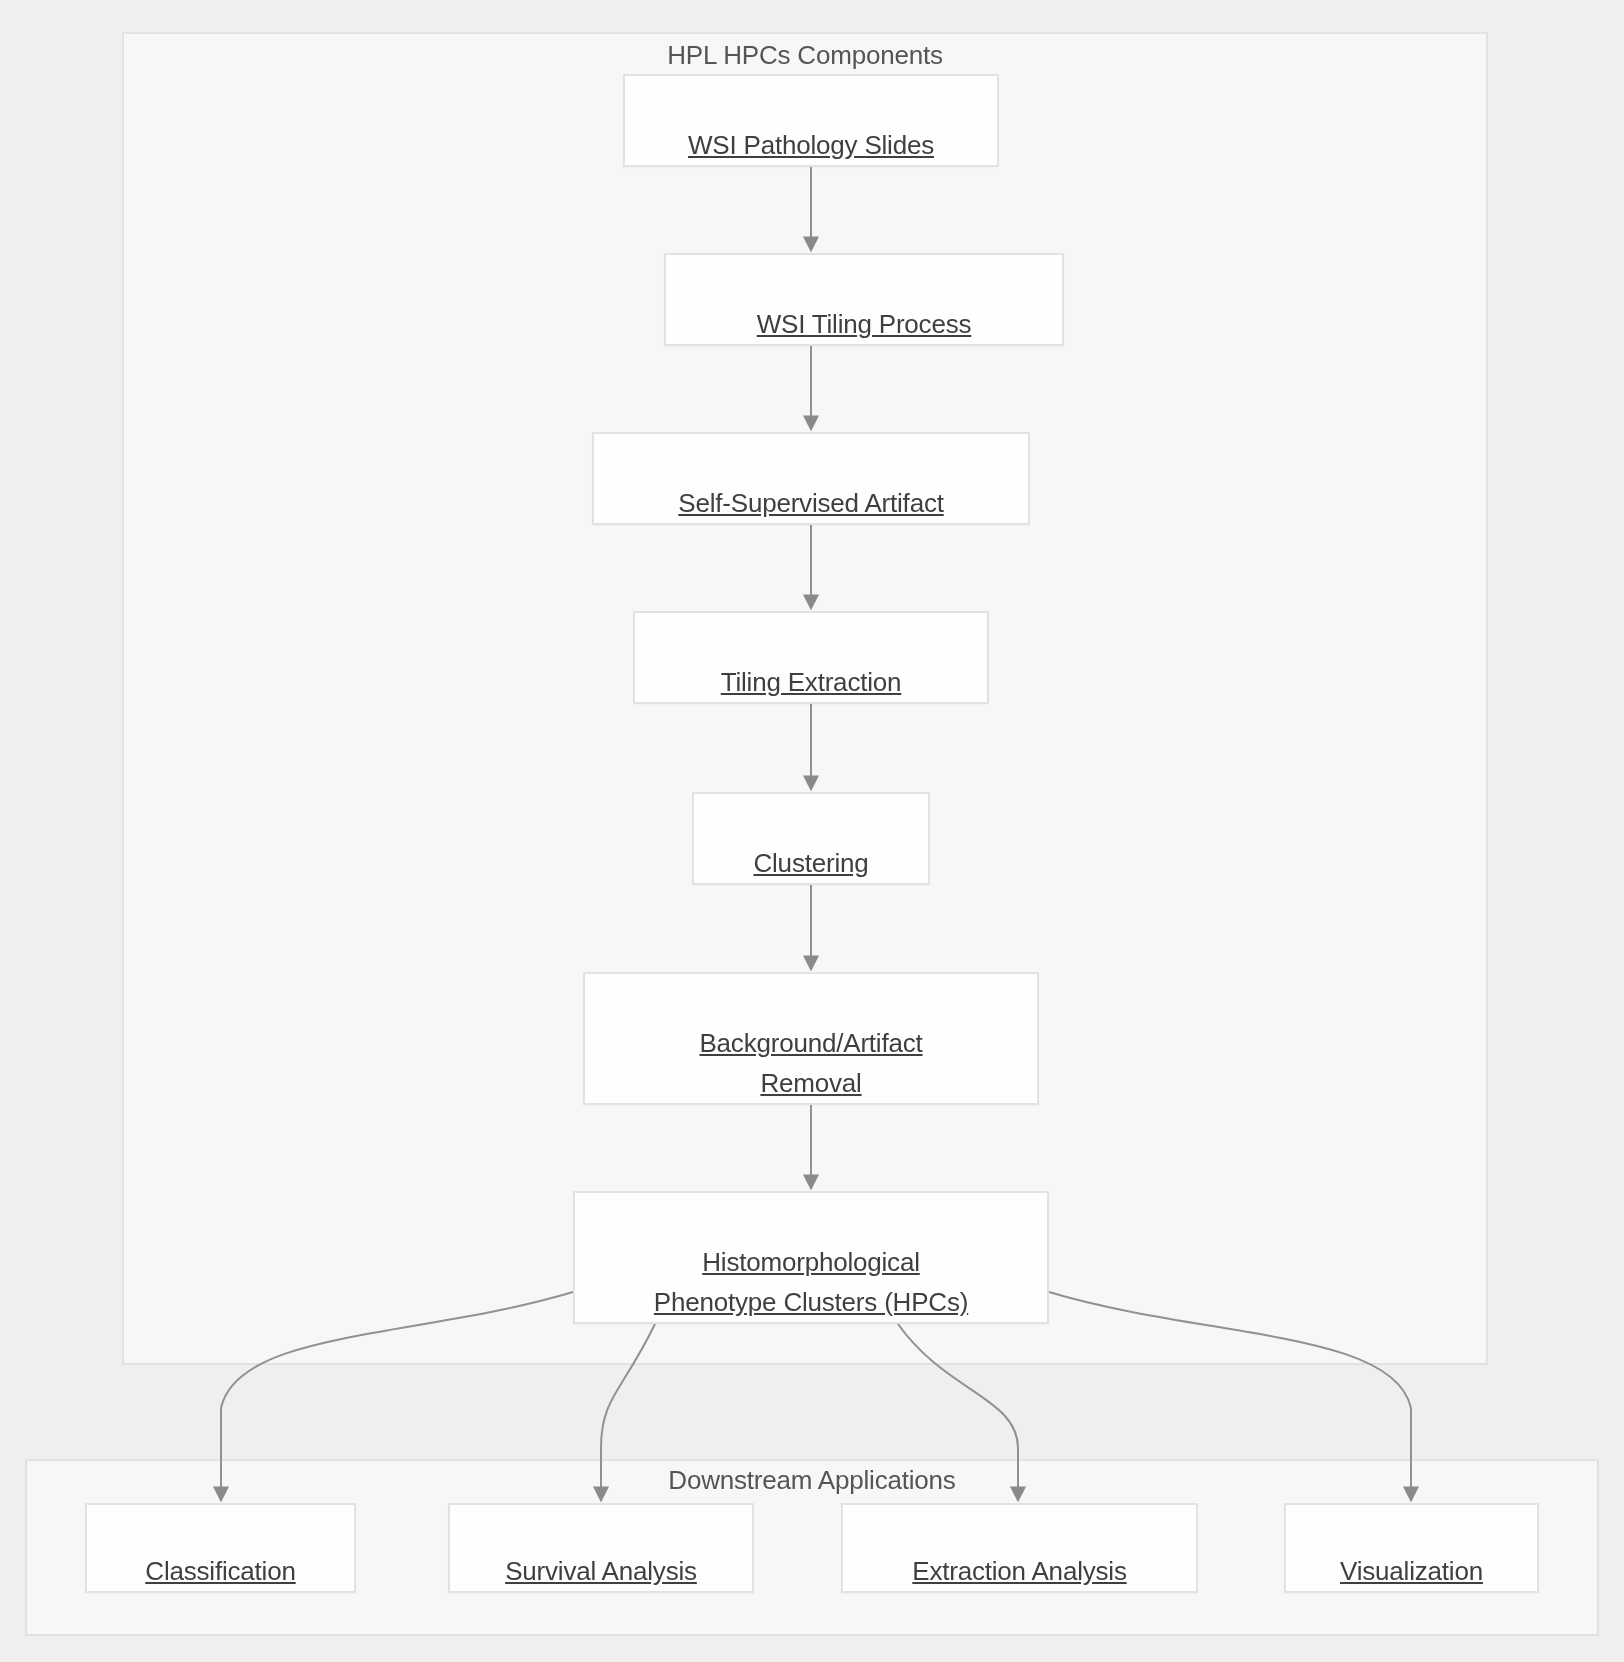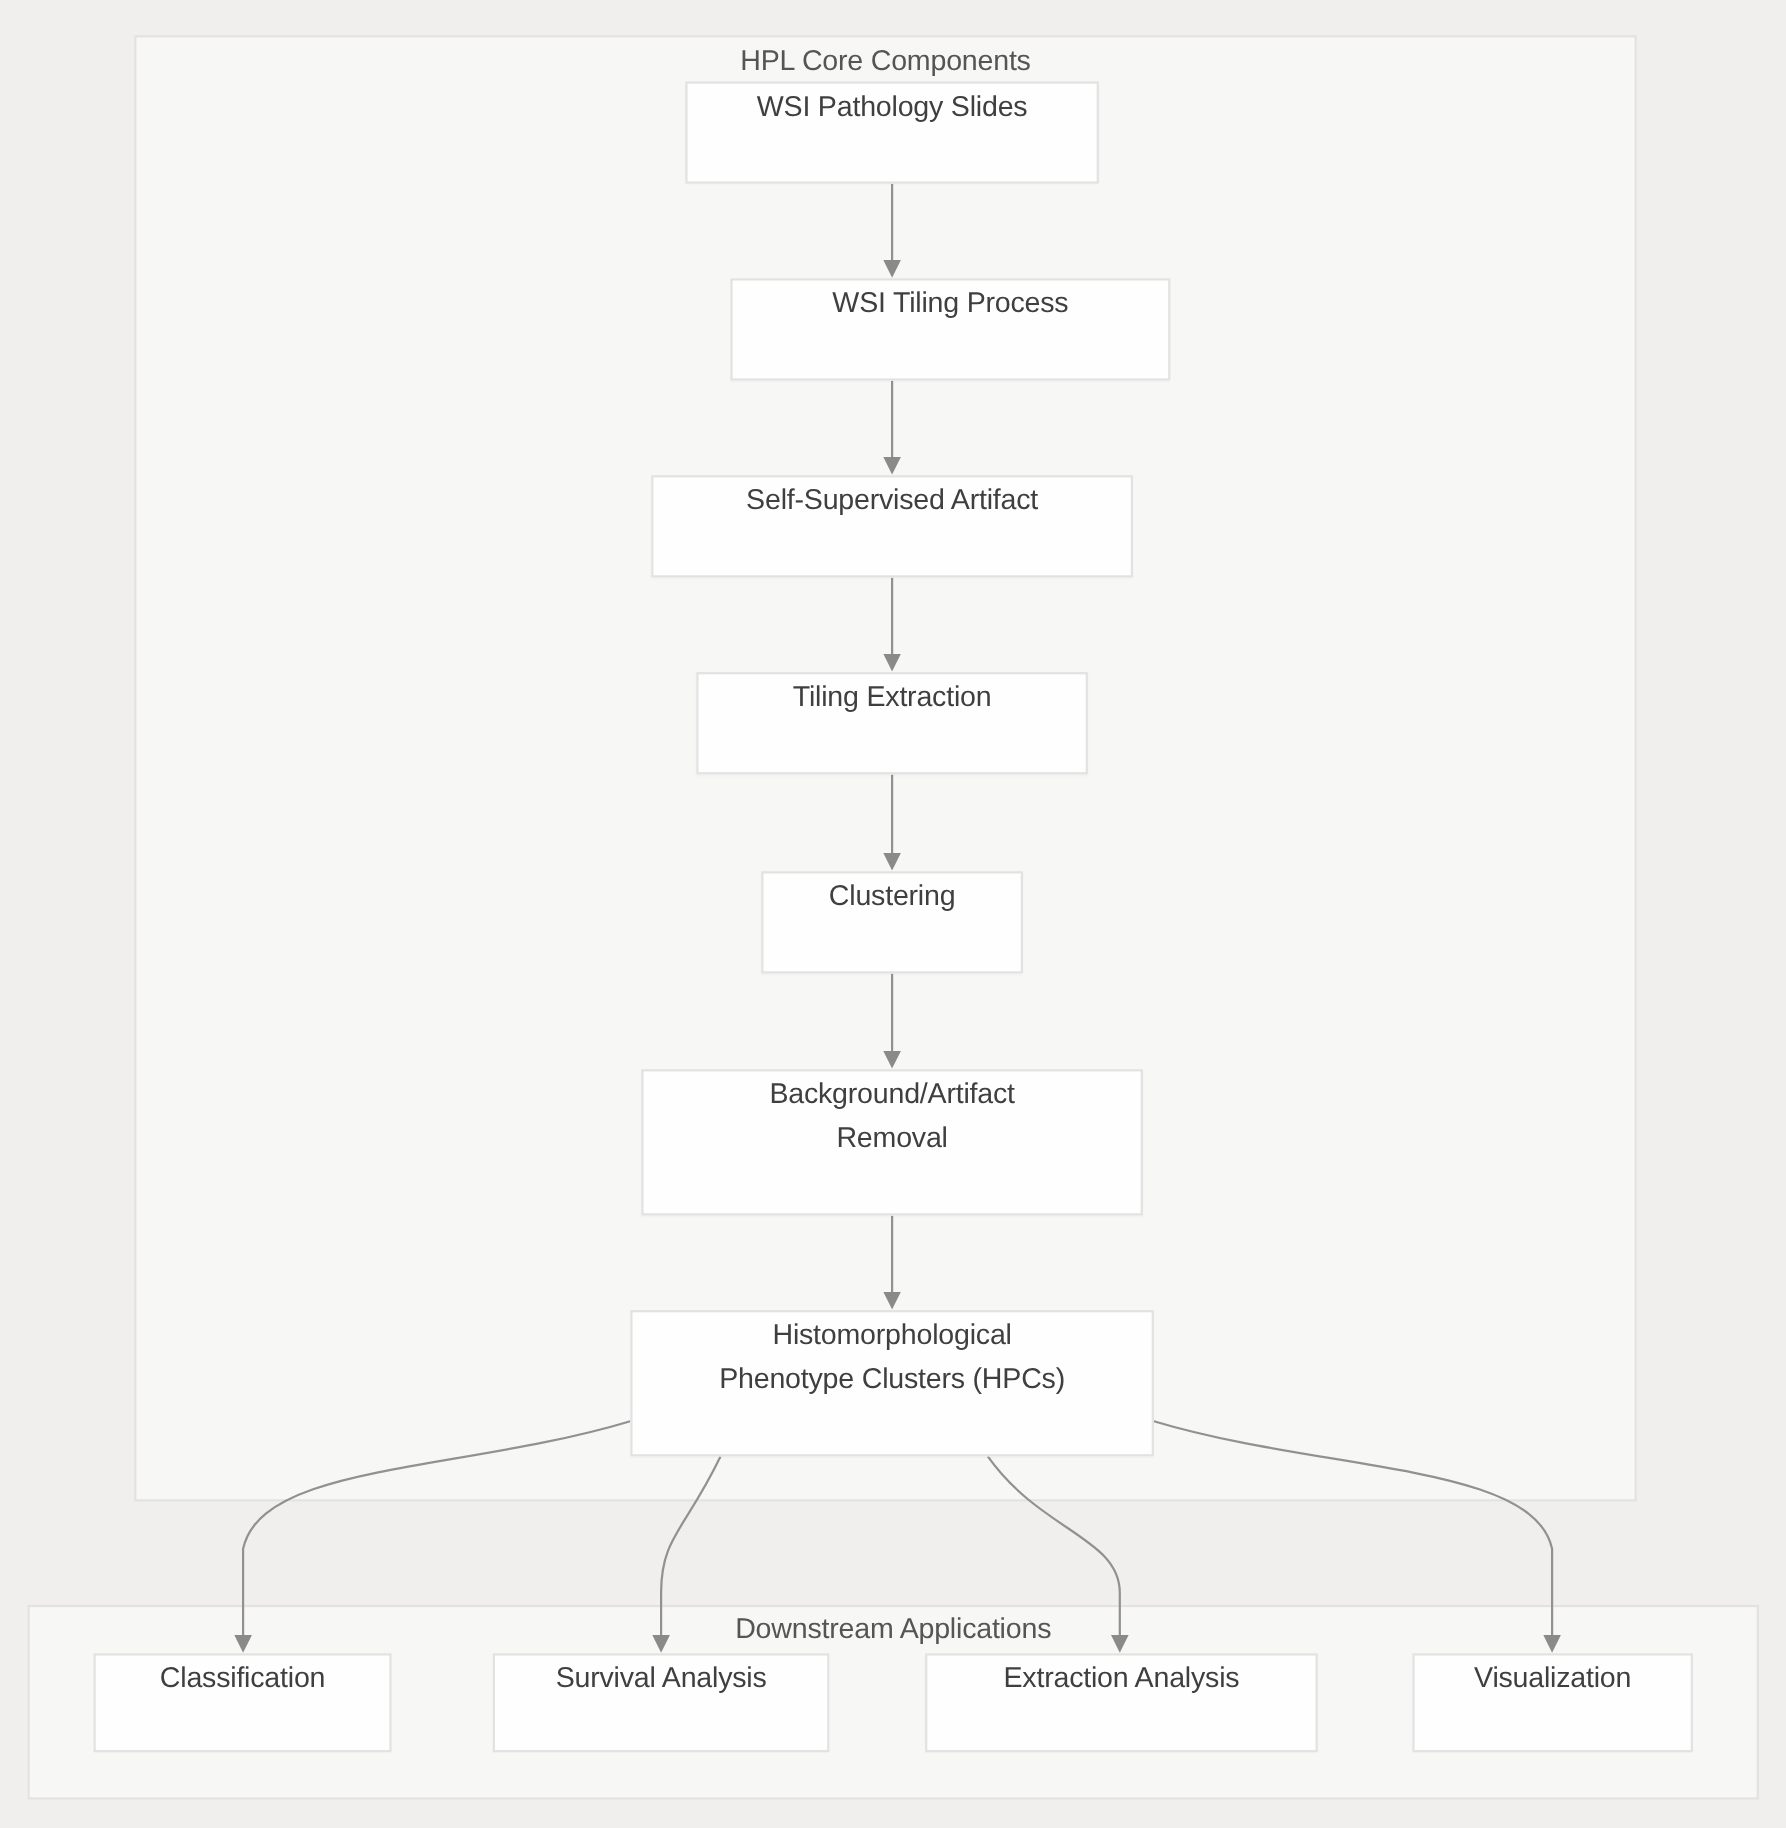--- a/index.html
+++ b/index.html
@@ -53,25 +53,26 @@
   .cluster-core{left:122px;top:32px;width:1366px;height:1333px;}
   .cluster-core .cluster-title{top:6px;}
   .cluster-downstream{left:25px;top:1459px;width:1574px;height:177px;}
   .cluster-downstream .cluster-title{top:4px;}
   .node{
     position:absolute;
     background:var(--node-fill);
     border:2px solid var(--node-border);
     box-sizing:border-box;
     display:flex;
-    align-items:flex-start;
+    align-items:flex-end;
     justify-content:center;
     text-align:center;
     z-index:2;
     box-shadow:0 1px 2px rgba(0,0,0,0.03);
+    text-decoration:underline;
   }
   .node-label{
     font-size:26px;
     line-height:40px;
     color:var(--text);
     white-space:pre-line;
     letter-spacing:-0.2px;
   }
   .n1{left:623px;top:74px;width:376px;height:93px;}
   .n2{left:664px;top:253px;width:400px;height:93px;}
@@ -84,21 +85,21 @@
   .n9{left:448px;top:1503px;width:306px;height:90px;}
   .n10{left:841px;top:1503px;width:357px;height:90px;}
   .n11{left:1284px;top:1503px;width:255px;height:90px;}
 </style>
 </head>
 <body>
 
 <div class="stage">
 
   <div class="cluster cluster-core">
-    <div class="cluster-title">HPL Core Components</div>
+    <div class="cluster-title">HPL HPCs Components</div>
   </div>
 
   <div class="cluster cluster-downstream">
     <div class="cluster-title">Downstream Applications</div>
   </div>
 
   <svg class="edges" width="1624" height="1662" viewBox="0 0 1624 1662" xmlns="http://www.w3.org/2000/svg">
     <defs>
       <marker id="arrowhead" viewBox="0 0 10 10" refX="6" refY="5" markerWidth="8" markerHeight="8" orient="auto-start-reverse" markerUnits="strokeWidth">
         <path id="arrowhead-tri" d="M0,0 L10,5 L0,10 z"></path>

